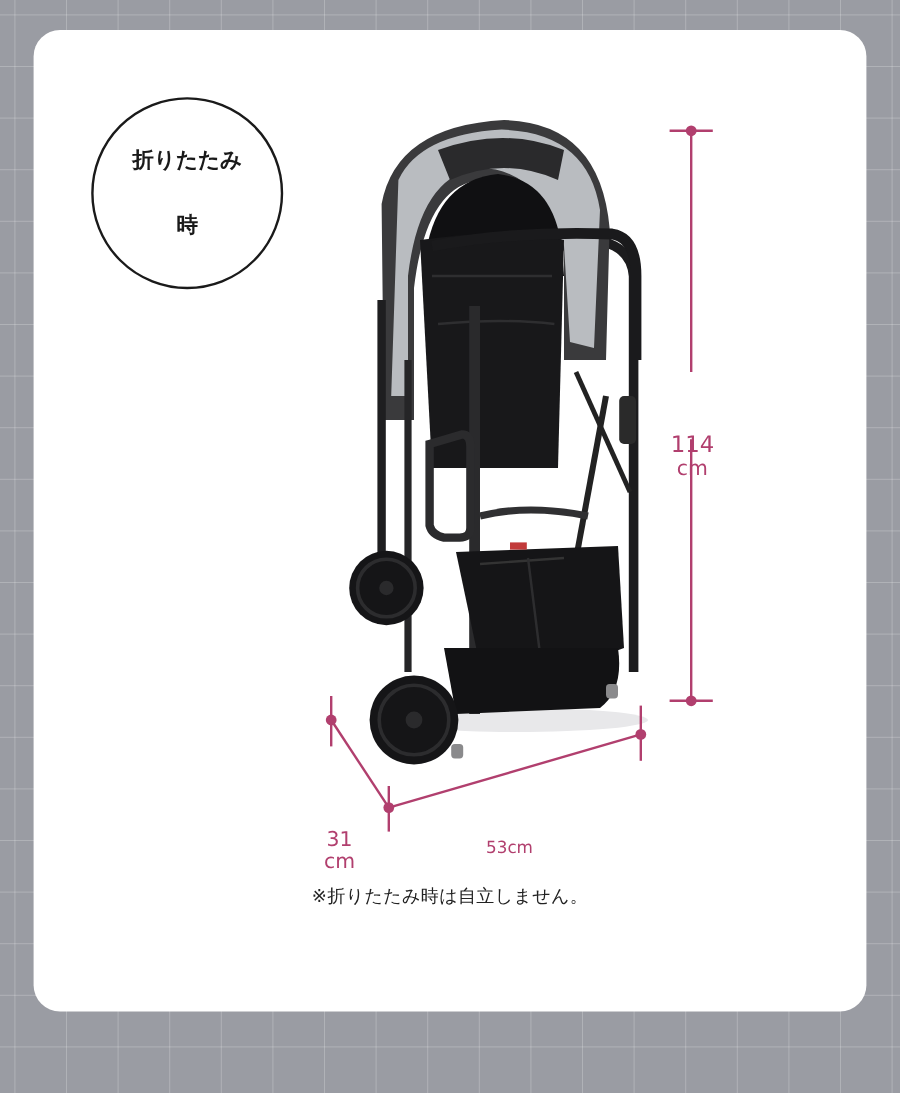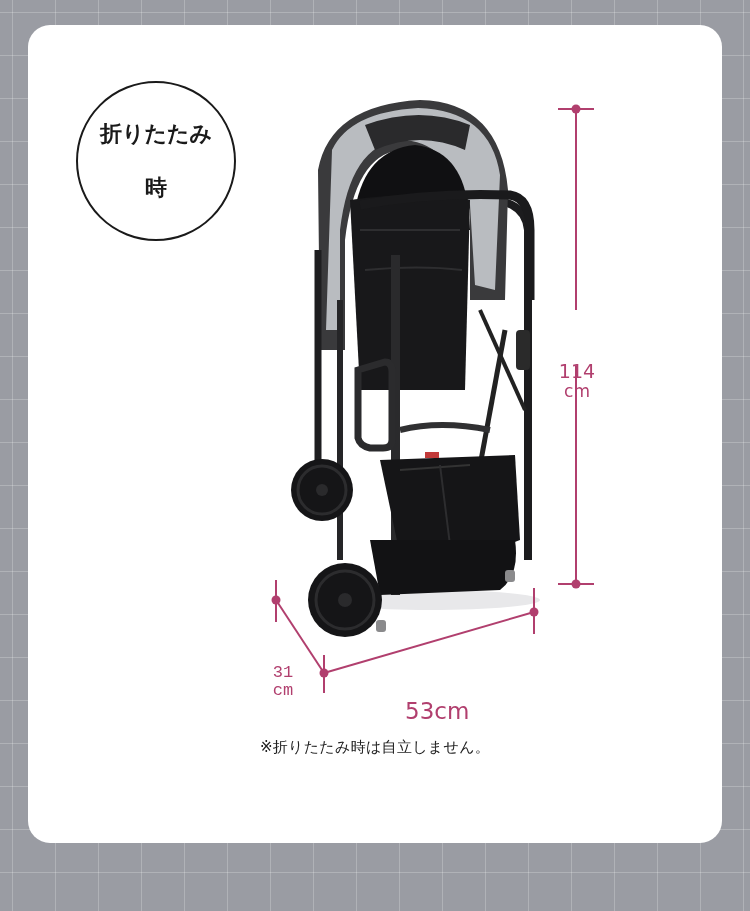--- a/index.html
+++ b/index.html
@@ -14,33 +14,33 @@
     font-family:"DejaVu Sans","Liberation Sans",sans-serif;
   }
   .card {
     position:absolute; left:28px; top:25px; width:694px; height:818px;
     background:#ffffff; border-radius:22px;
   }
   .badge {
     position:absolute; left:76px; top:81px; width:160px; height:160px;
     border:2.5px solid #1a1a1a; border-radius:50%; box-sizing:border-box;
     display:flex; flex-direction:column; align-items:center; justify-content:center;
-    color:#1a1a1a; font-weight:bold; font-size:22px; line-height:30px; text-align:center;gap:24px;
+    color:#1a1a1a; font-weight:bold; font-size:18px; line-height:30px; text-align:center;gap:24px;
   }
   .dim-label {
     position:absolute; color:#b13f6e; font-family:"DejaVu Sans","Liberation Sans",sans-serif;
     text-align:center; line-height:1;margin-top:44px;
   }
   .dim-h { left:552px; top:318px; width:50px; font-size:19px; }
   .dim-h span { display:block; }
   .dim-h .unit { font-size:17px; margin-top:2px; }
-  .dim-d { left:263px; top:620px; width:40px; font-size:17px;font-family:Liberation Mono, monospace; }
+  .dim-d { left:263px; top:648px; width:40px; font-size:17px; }
   .dim-d span { display:block; }
   .dim-d .unit { margin-top:1px; }
-  .dim-w { left:405px; top:656px; font-size:23px;text-align:right; }
+  .dim-w { left:405px; top:656px; font-size:14px;text-align:right; }
   .note {
     position:absolute; left:0; width:750px; top:738px; text-align:center;
     font-size:15px; color:#222; letter-spacing:0.3px;
   }
   svg.art { position:absolute; left:0; top:0; }
 </style>
 </head>
 <body>
 
 <div class="card"></div>

